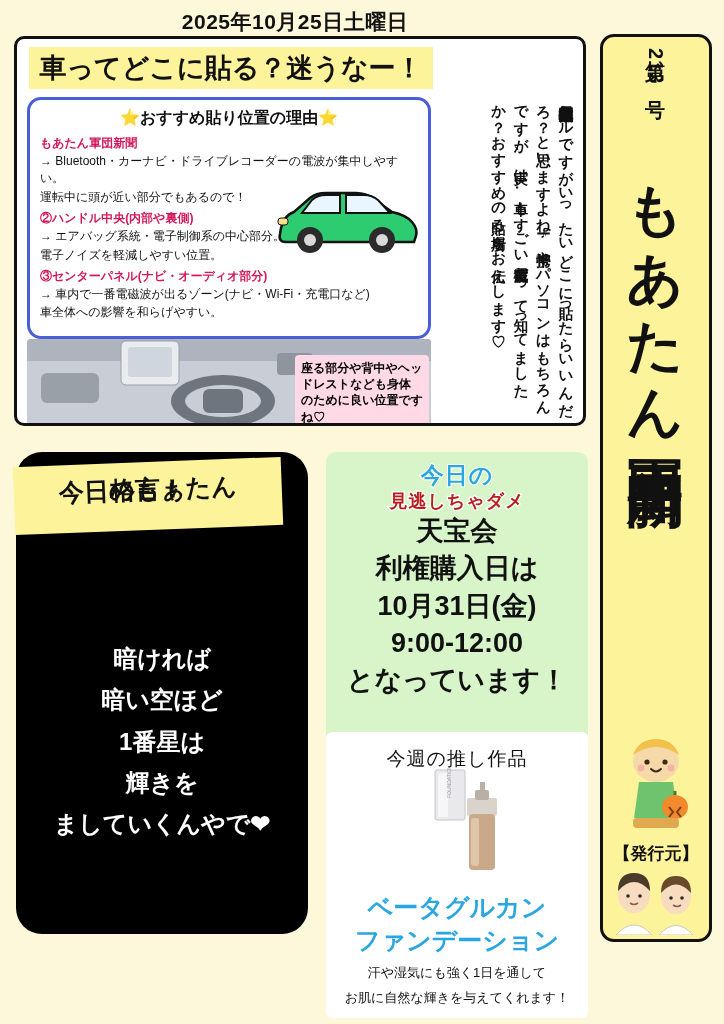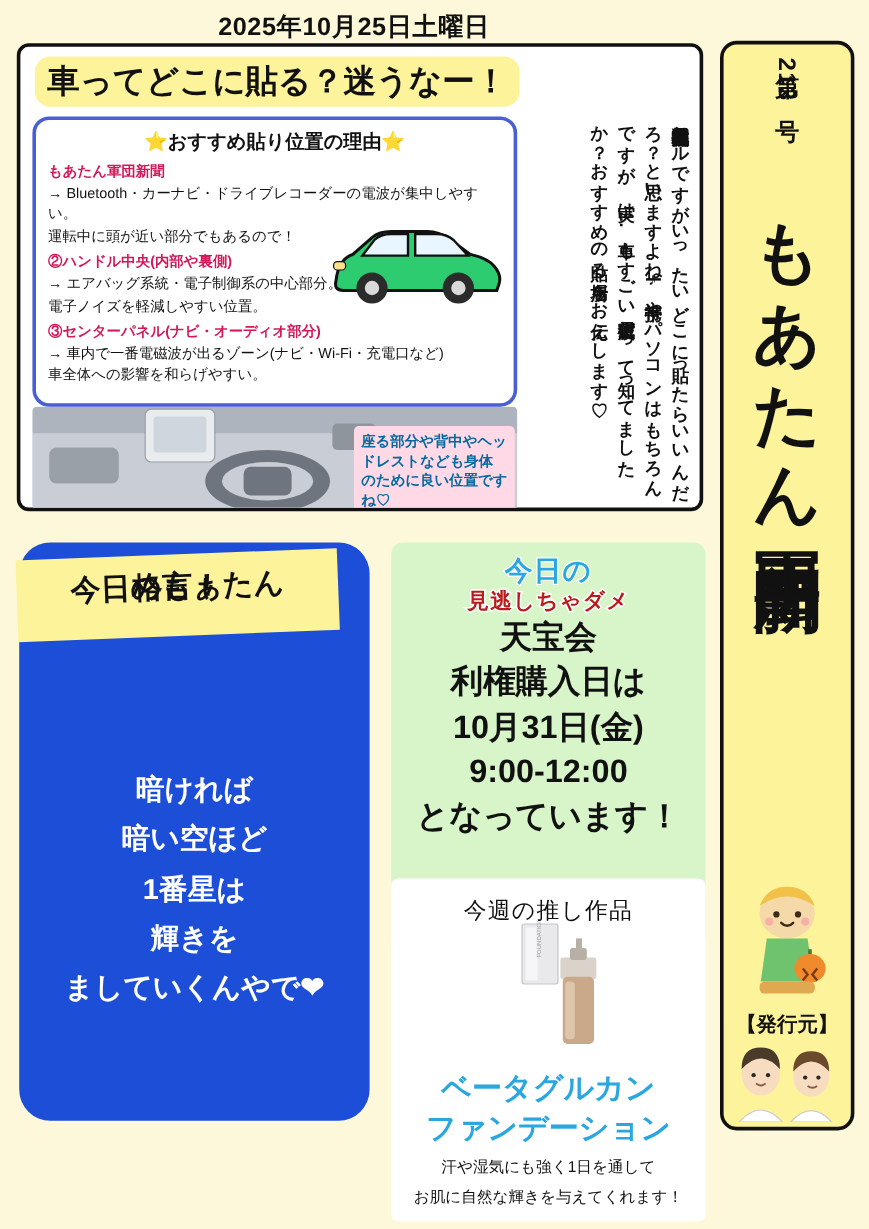--- a/index.html
+++ b/index.html
@@ -99,21 +99,20 @@
     width: 404px;
     height: 42px;
     background: #fdf39a;
     display: flex;
     align-items: center;
     justify-content: center;
     font-size: 27px;
     font-weight: bold;
     color: #111;
     letter-spacing: 0px;
-    border-radius: 13px;
   }
   .reason-box {
     position: absolute;
     left: 10px; top: 58px;
     width: 404px; height: 242px;
     background: #fff;
     border: 3px solid #4a5fd6;
     border-radius: 14px;
     padding: 8px 10px 0 10px;
   }
@@ -154,21 +153,21 @@
   .pink-note {
     position: absolute;
     left: 278px; top: 316px;
     width: 134px; height: 84px;
     background: #ffd9e6;
     border-radius: 4px;
     padding: 5px 6px;
     font-size: 12px;
     font-weight: bold;
     line-height: 1.35;
-    color: #0369a1;
+    color: #000000;
   }
   .vtext {
     position: absolute;
     top: 56px;
     width: 160px;
     height: 320px;
     right: 6px;
     writing-mode: vertical-rl;
     font-size: 14.5px;
     line-height: 1.55;
@@ -192,21 +191,21 @@
     text-align: center;
     font-size: 25px;
     font-weight: bold;
     color: #111;
     line-height: 1.25;
   }
   .quote-panel {
     position: absolute;
     left: 16px; top: 452px;
     width: 292px; height: 482px;
-    background: #1d4ed8;
+    background: #000000;
     border-radius: 26px;
     z-index: 2;
   }
   .quote-text {
     position: absolute;
     left: 0; right: 0; top: 186px;
     text-align: center;
     color: #fff;
     font-size: 24px;
     line-height: 1.72;

